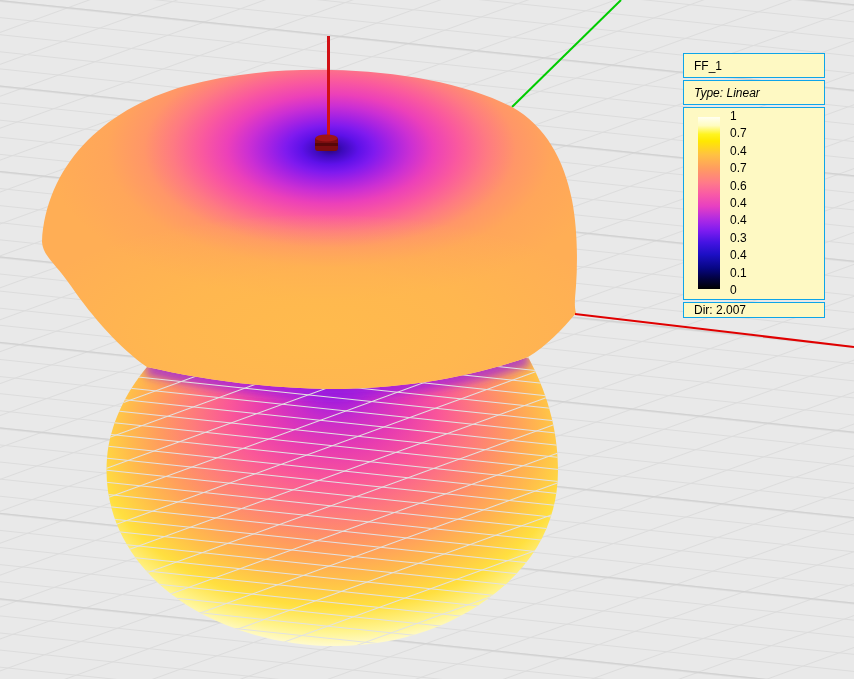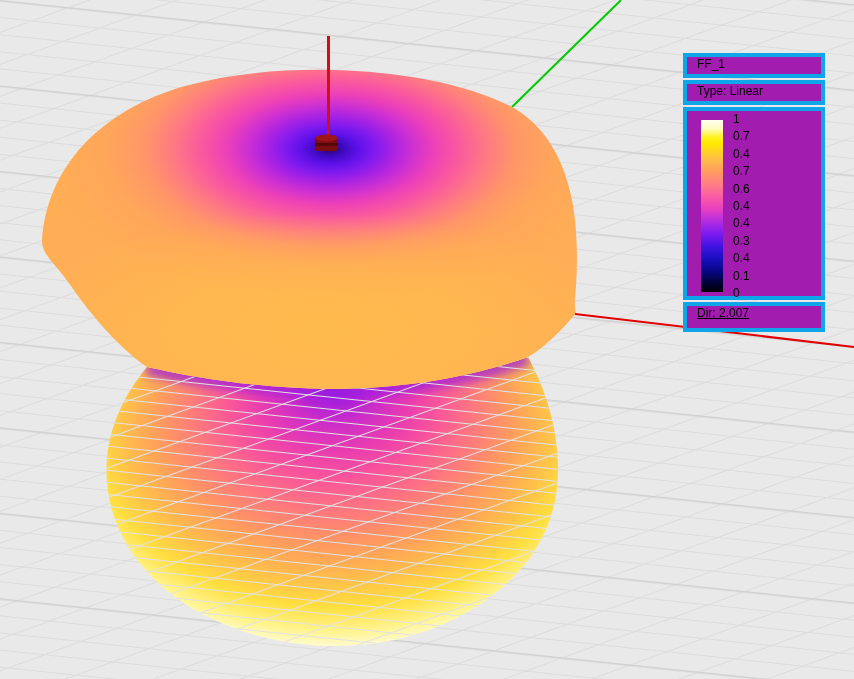--- a/index.html
+++ b/index.html
@@ -9,26 +9,26 @@
     -webkit-user-select:none;user-select:none;
   }
   .scene{position:absolute;left:0;top:0;}
   
   .legend{
     position:absolute;left:683px;top:53px;width:142px;
     display:flex;flex-direction:column;gap:2px;
     font-size:12px;color:#000;
   }
   .legend-cell{
-    box-sizing:border-box;background:#a21caf;border:4px solid #0ea5e9;
-    display:flex;padding-left:10px;
+    box-sizing:border-box;background:#fef9c3;border:1px solid #0ea5e9;
+    display:flex;align-items:center;padding-left:10px;
   }
   .legend-title-cell{height:25px;}
-  .legend-type-cell{height:25px;}
-  .legend-dir-cell{height:30px;text-decoration:underline;}
+  .legend-type-cell{height:25px;font-style:italic;}
+  .legend-dir-cell{height:16px;}
   .legend-bar-cell{height:193px;position:relative;padding-left:0;}
   .cbar-swatch{
     position:absolute;left:14px;top:9px;width:22px;height:172px;
   }
   .cbar-ticks{
     position:absolute;left:46px;top:2px;height:186px;
     display:flex;flex-direction:column;justify-content:space-between;
   }
   .cbar-ticks span{display:block;line-height:12px;font-size:12px;}
 </style>

